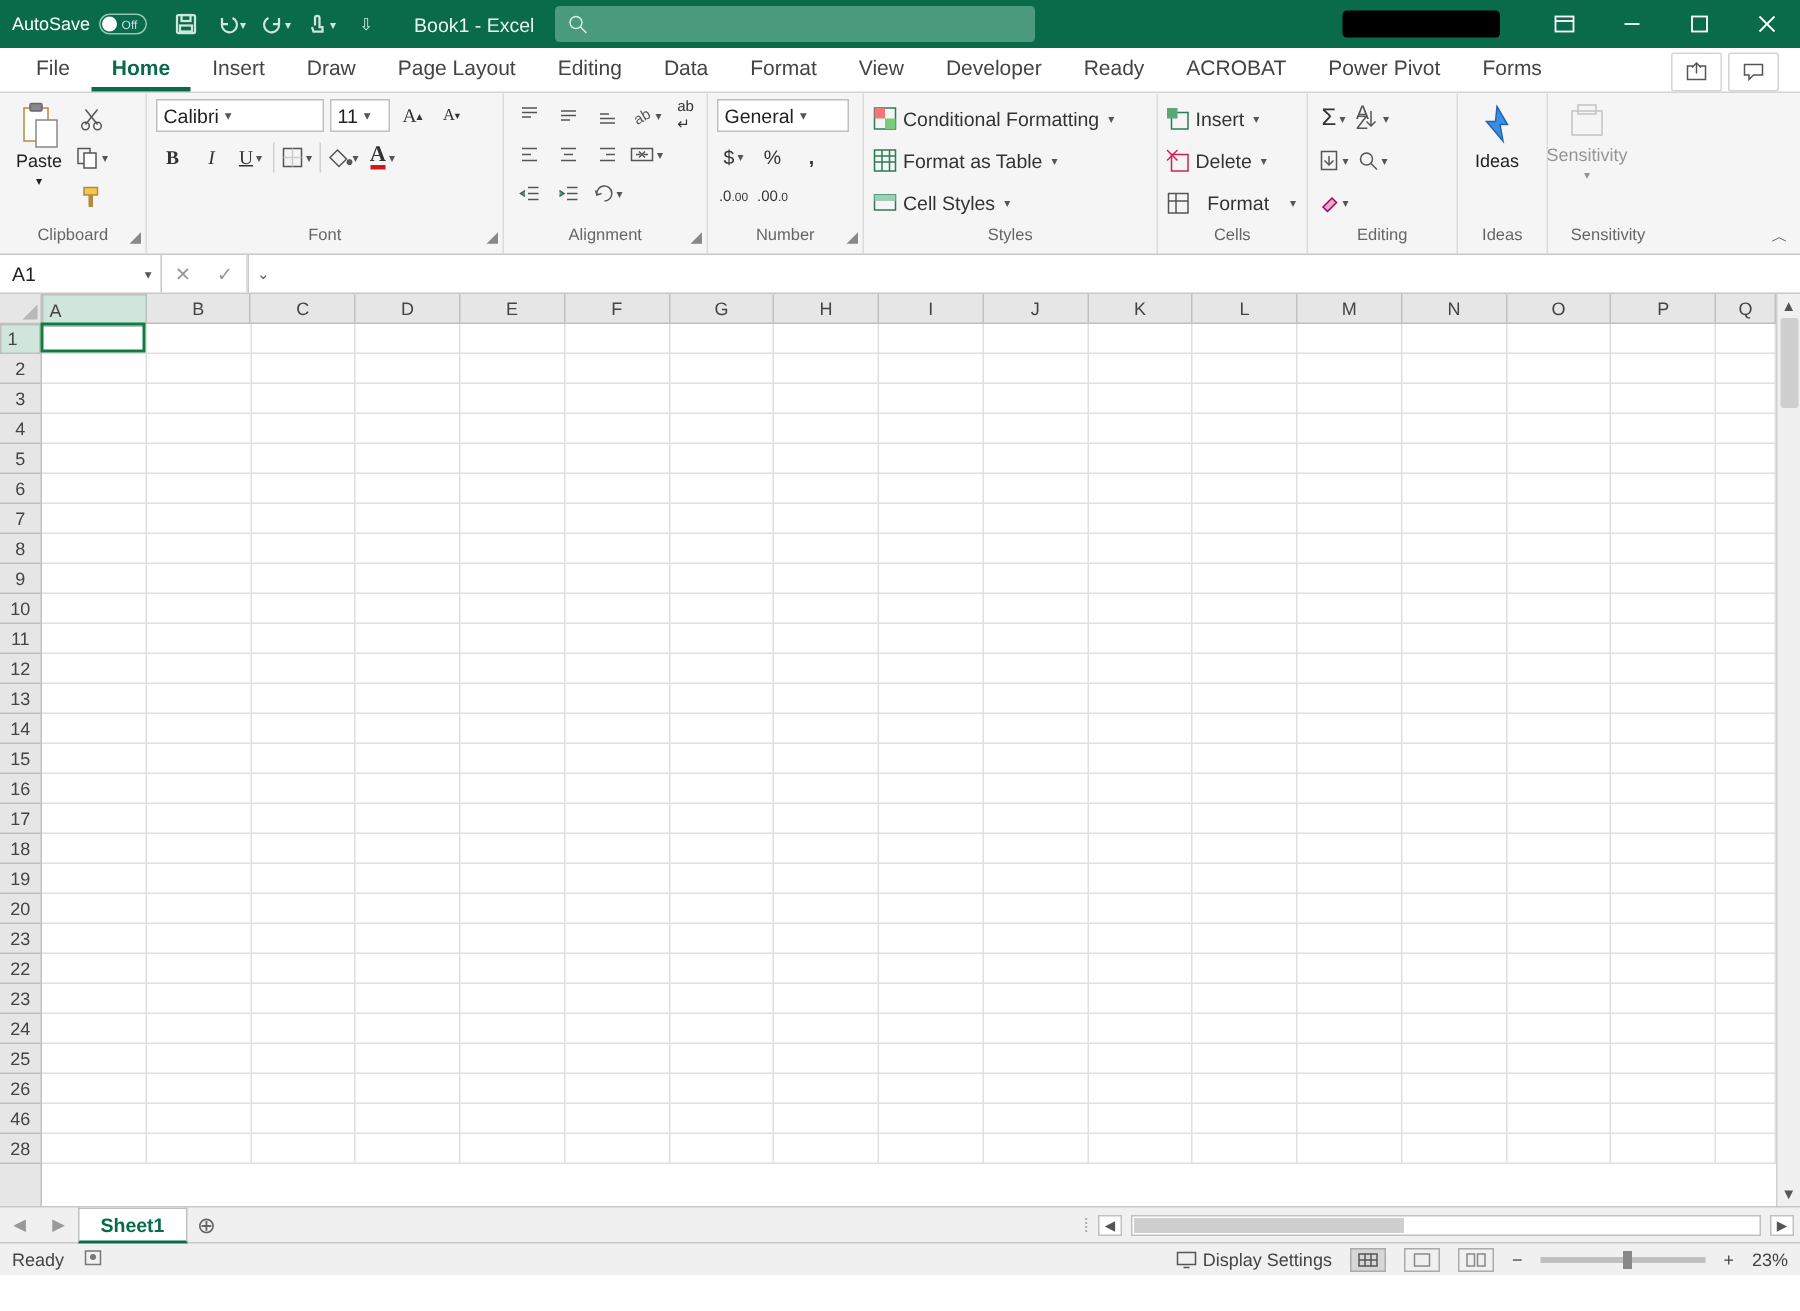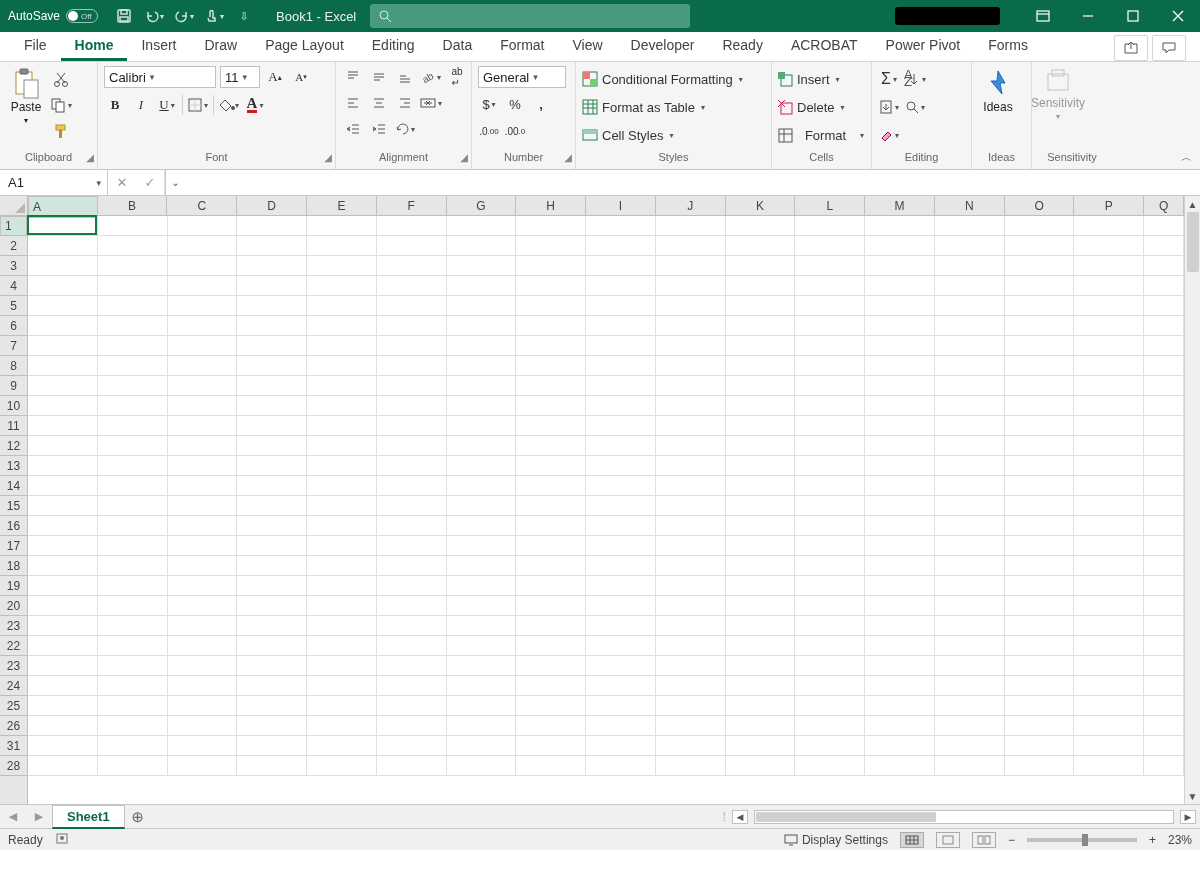--- a/index.html
+++ b/index.html
@@ -594,21 +594,21 @@
       <div class="rh">17</div>
       <div class="rh">18</div>
       <div class="rh">19</div>
       <div class="rh">20</div>
       <div class="rh">23</div>
       <div class="rh">22</div>
       <div class="rh">23</div>
       <div class="rh">24</div>
       <div class="rh">25</div>
       <div class="rh">26</div>
-      <div class="rh">31</div>
+      <div class="rh">46</div>
       <div class="rh">28</div>
     </div>
   <div class="cells" id="cells-slot">
       <div class="cellrow">
         <div class="cell" style="width: 70px;"></div>
         <div class="cell" style="width: 70px;"></div>
         <div class="cell" style="width: 70px;"></div>
         <div class="cell" style="width: 70px;"></div>
         <div class="cell" style="width: 70px;"></div>
         <div class="cell" style="width: 70px;"></div>

